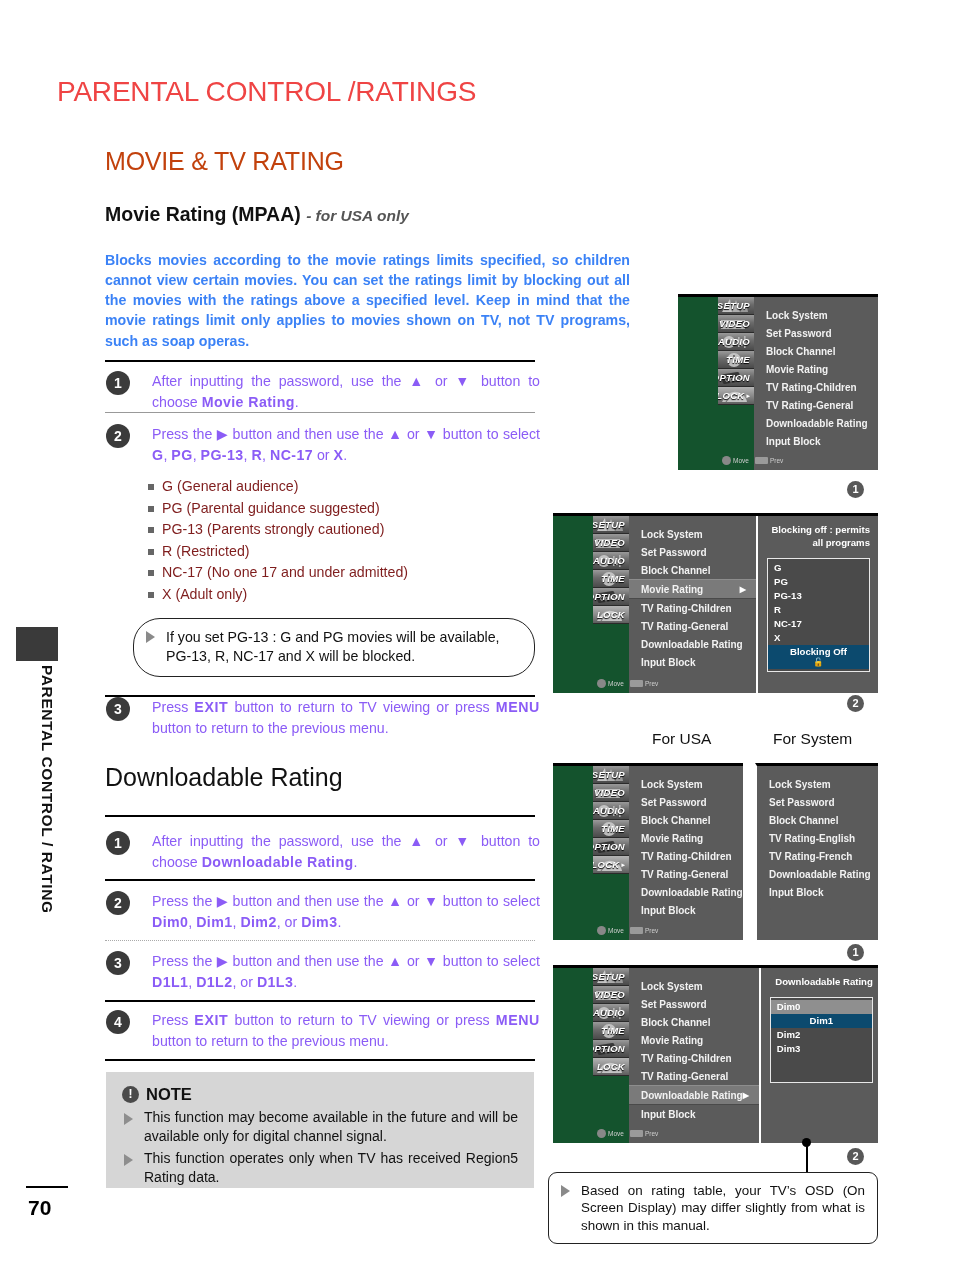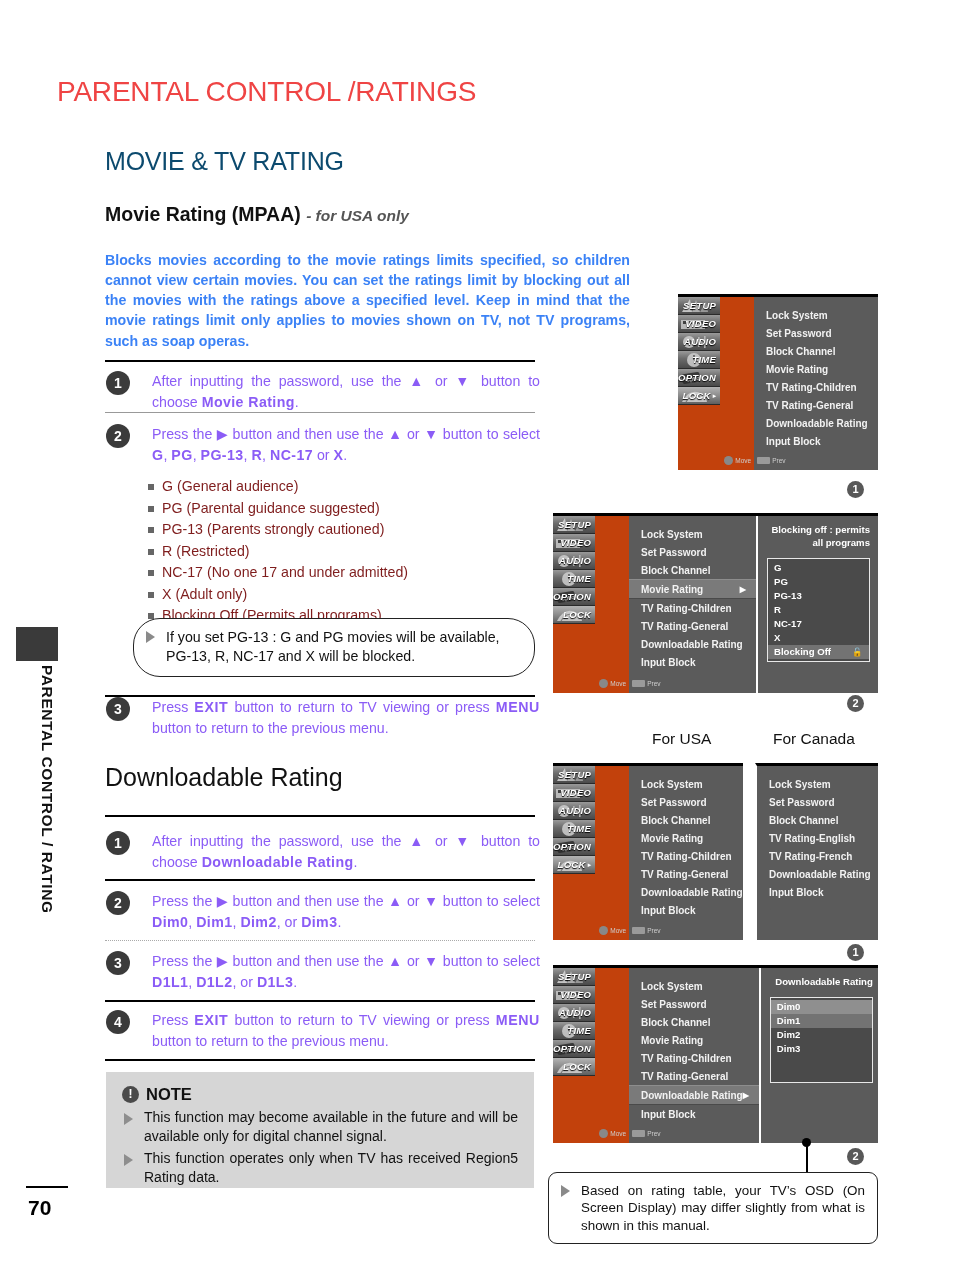--- a/index.html
+++ b/index.html
@@ -54,21 +54,21 @@
     left: 57px; top: 76px;
     font-size: 28px;
     font-weight: normal;
     color: #ef4444;
     letter-spacing: -0.2px;
   }
   #section-title {
     position: absolute;
     left: 105px; top: 147px;
     font-size: 25px;
-    color: #0c4a6e;
+    color: #c2410c;
     letter-spacing: -0.2px;
   }
   #subsection {
     position: absolute;
     left: 105px; top: 203px;
     font-size: 19.5px;
     font-weight: bold;
     color: #111;
     white-space: nowrap;
   }
@@ -231,24 +231,26 @@
 
   
   .osd {
     position: absolute;
     background: #5b5b5b;
     display: flex;
     border-top: 3px solid #000;
   }
   .osd-sidebar {
     width: 76px;
-    background: #c2410c;
+    background: #14532d;
     position: relative;
     flex: none;
     display: flex;
+    flex-direction: column;
+    padding-left: 40px;
   }
   .osd-icons { display: flex; flex-direction: column; }
   .osd-icon-row {
     height: 18px;
     position: relative;
     display: flex;
     align-items: center;
     justify-content: flex-end;
     padding-right: 4px;
     background: linear-gradient(180deg, #9a9a9a 0%, #6b6b6b 45%, #4a4a4a 100%);
@@ -337,21 +339,21 @@
   }
   .osd-listbox .opt {
     font-size: 9.6px;
     font-weight: bold;
     color: #fff;
     padding: 1.5px 6px;
     display: flex;
     justify-content: space-between;
     align-items: center;
   }
-  .osd-listbox .opt.hi { background: #737373; }
+  .osd-listbox .opt.hi { background: #0c4a6e; flex-direction: column; }
   .osd-listbox .opt.light { background: #8f8f8f; }
   .lock-glyph { font-size: 8.5px; color: #eee; }
 
   
   .callout {
     position: absolute;
     width: 17px; height: 17px;
     border-radius: 50%;
     background: #585858;
     color: #fff;
@@ -412,21 +414,20 @@
 </div>
 
 <div id="rating-bullets">
   <ul>
       <li>G (General audience)</li>
       <li>PG (Parental guidance suggested)</li>
       <li>PG-13 (Parents strongly cautioned)</li>
       <li>R (Restricted)</li>
       <li>NC-17 (No one 17 and under admitted)</li>
       <li>X (Adult only)</li>
-      <li>Blocking Off (Permits all programs)</li>
     </ul>
 </div>
 
 <div class="tipbox" id="tip-pg13">
   <span class="arrow"></span>
   <div class="tiptext">If you set PG-13 : G and PG movies will be available, PG-13, R, NC-17 and X will be blocked.</div>
 </div>
 
 <div style="position:absolute; left:105px; top:763px; font-size:25px; color:#111;">Downloadable Rating</div>
 
@@ -692,21 +693,21 @@
         <div class="opt hi">
       <span>Blocking Off</span>
           <span class="lock-glyph">🔓</span>
     </div>
       </div>
   </div>
 </div>
 <div class="callout" style="left:847px; top:695px;">2</div>
 
 <div class="region-label" style="left:652px; top:730px;">For USA</div>
-<div class="region-label" style="left:773px; top:730px;">For Canada</div>
+<div class="region-label" style="left:773px; top:730px;">For System</div>
 
 <div class="osd" id="osd-panel-usa" style="left:553px; top:763px; width:190px; height:177px;">
   <div class="osd-sidebar">
     <div class="osd-icons">
         <div class="osd-icon-row">
       <span class="glyph"><svg viewBox="0 0 30 16">
               <g fill="#d8d8d8">
                 <path d="M2 14 L10 1 L12 14Z"></path>
                 <path d="M12 14 L16 2 L20 14Z" fill="#bdbdbd"></path>
                 <path d="M20 14 L26 4 L28 14Z" fill="#a5a5a5"></path>

